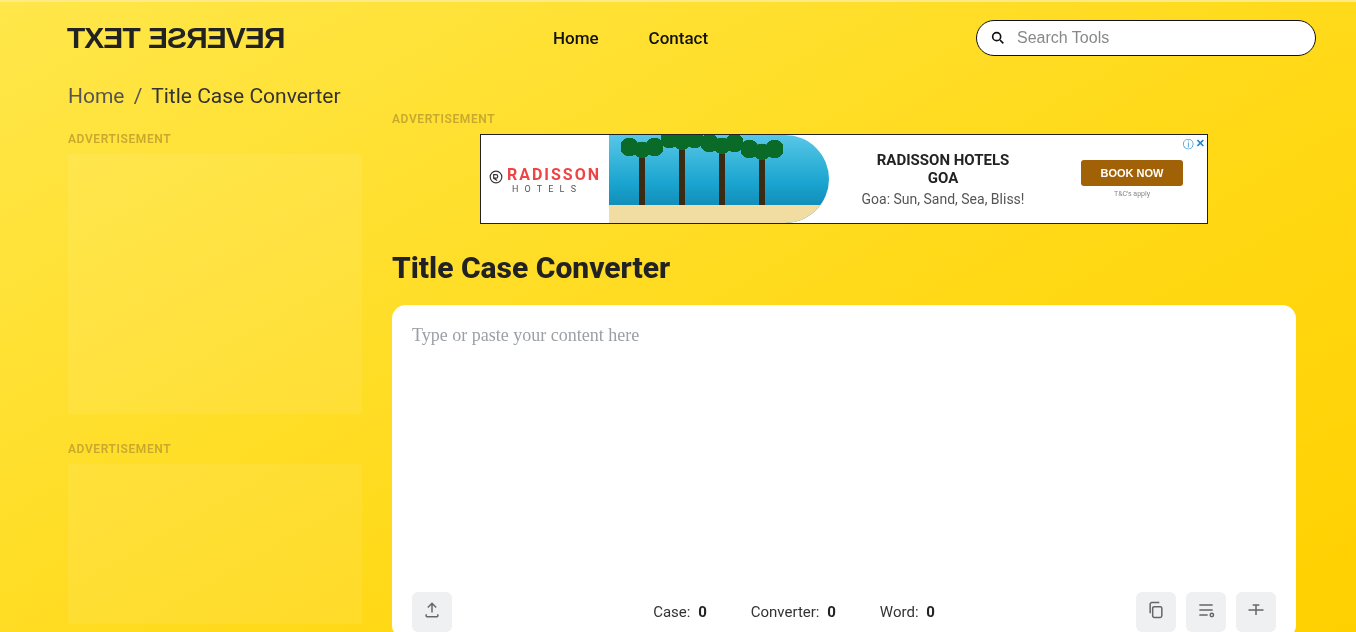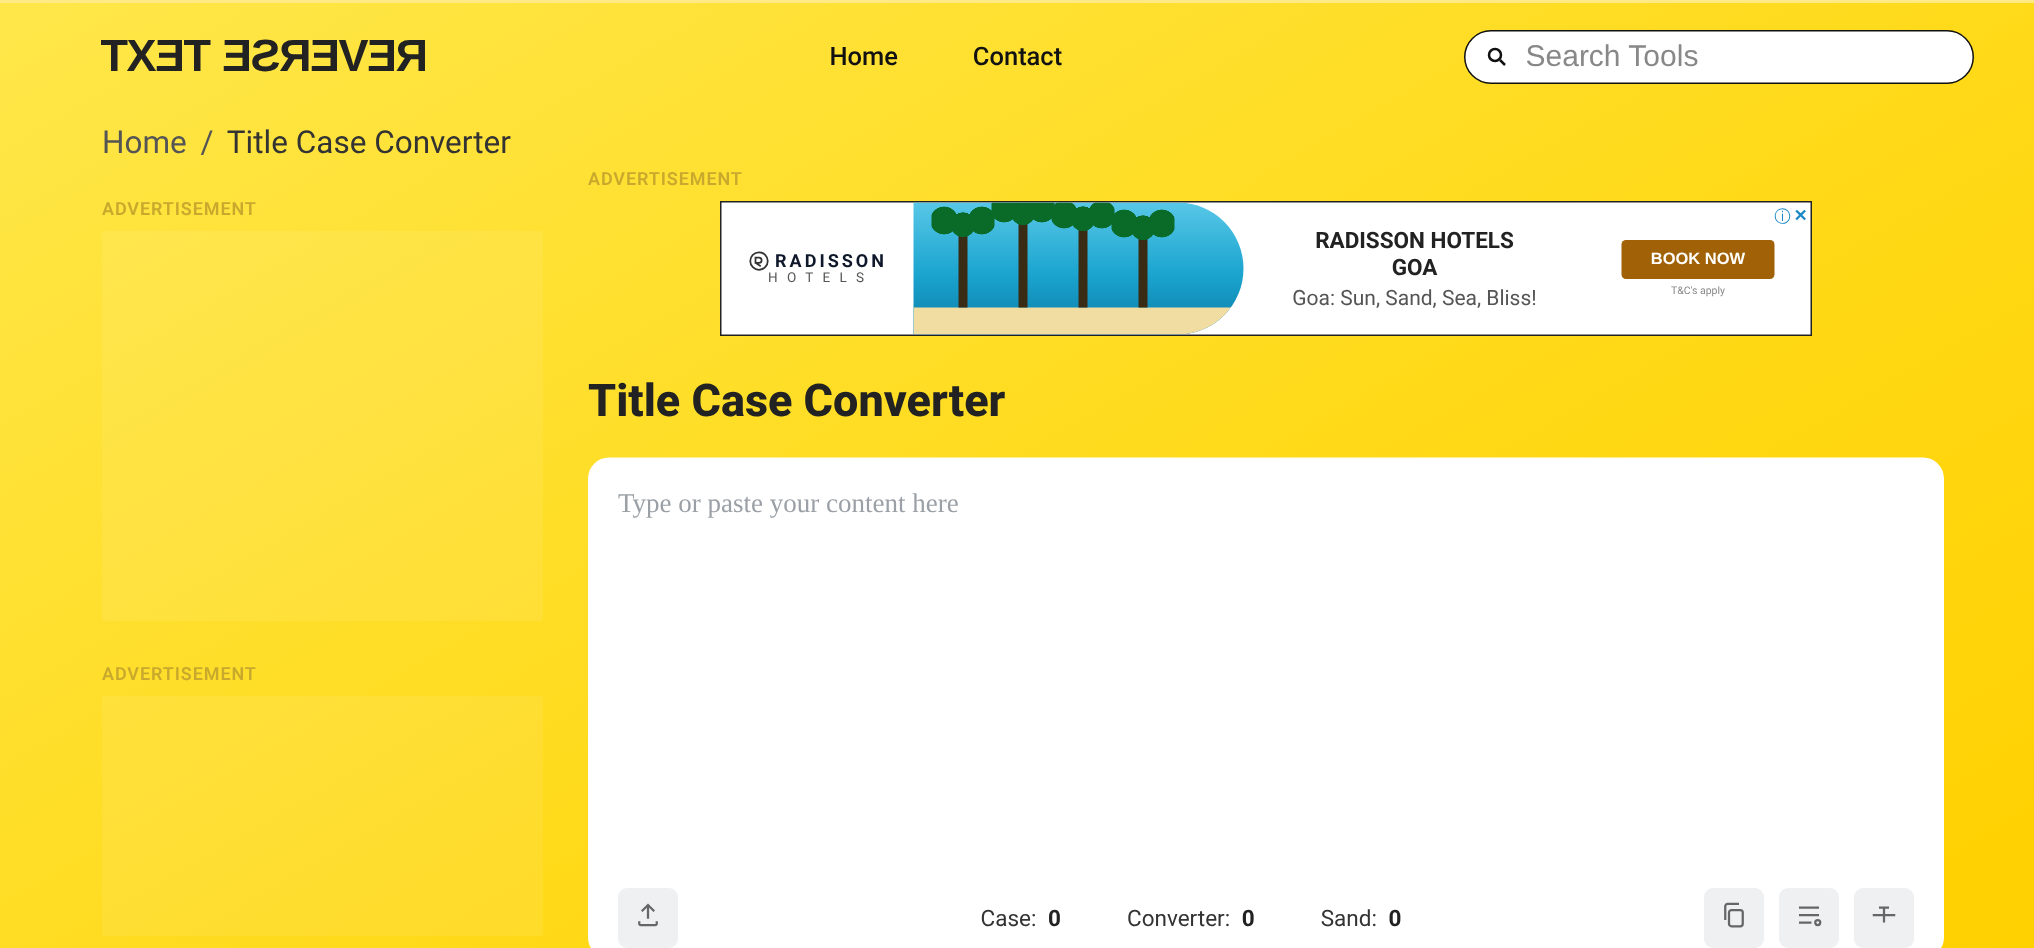--- a/index.html
+++ b/index.html
@@ -39,21 +39,21 @@
       position:relative;
       width: 340px;
     }
     .search-wrap input {
       width:100%;
       height:36px;
       border-radius:20px;
       border:1.5px solid #111;
       background:#fff;
       padding:0 16px 0 40px;
-      font-size:20px;
+      font-size:16px;
       outline:none;
     }
     .search-wrap input::placeholder { color:#888; }
     .search-wrap .s-icon {
       position:absolute;
       left:14px; top:50%;
       transform:translateY(-50%);
       width:16px; height:16px;
       display:flex; align-items:center; justify-content:center;
     }
@@ -110,25 +110,25 @@
       width:128px;
       display:flex;
       flex-direction:column;
       align-items:center;
       justify-content:center;
       font-size:9px;
       letter-spacing:2px;
       color:#555;
     }
     .leaderboard-ad .ad-logo-text {
-      font-size:12px;
+      font-size:16px;
       font-weight:700;
-      color:#0f172a;
-      display:flex;
-      align-items:center;
+      color:#ef4444;
+      display:flex;
+      align-items:flex-end;
       gap:4px;
     }
     .leaderboard-ad .ad-img {
       width:220px;
       background: linear-gradient(180deg,#58c7e7 0%, #1aa4cf 55%, #0b7ca6 100%);
       position:relative;
       border-radius: 0 45px 45px 0;
       overflow:hidden;
     }
     .leaderboard-ad .palm {
@@ -357,21 +357,21 @@
         <div class="stats">
           <span>
             <span class="stat-label">Case:</span>
             <span class="stat-value">0</span>
           </span>
           <span>
             <span class="stat-label">Converter:</span>
             <span class="stat-value">0</span>
           </span>
           <span>
-            <span class="stat-label">Sand:</span>
+            <span class="stat-label">Word:</span>
             <span class="stat-value">0</span>
           </span>
         </div>
         <div class="right-btns">
           <div class="icon-btn">
             <span>
               <svg viewBox="0 0 24 24" fill="none" stroke="#666" stroke-width="1.8">
                   <rect x="8" y="8" width="11" height="13" rx="2"></rect>
                   <path d="M5 16V5a2 2 0 012-2h9"></path>
                 </svg>

